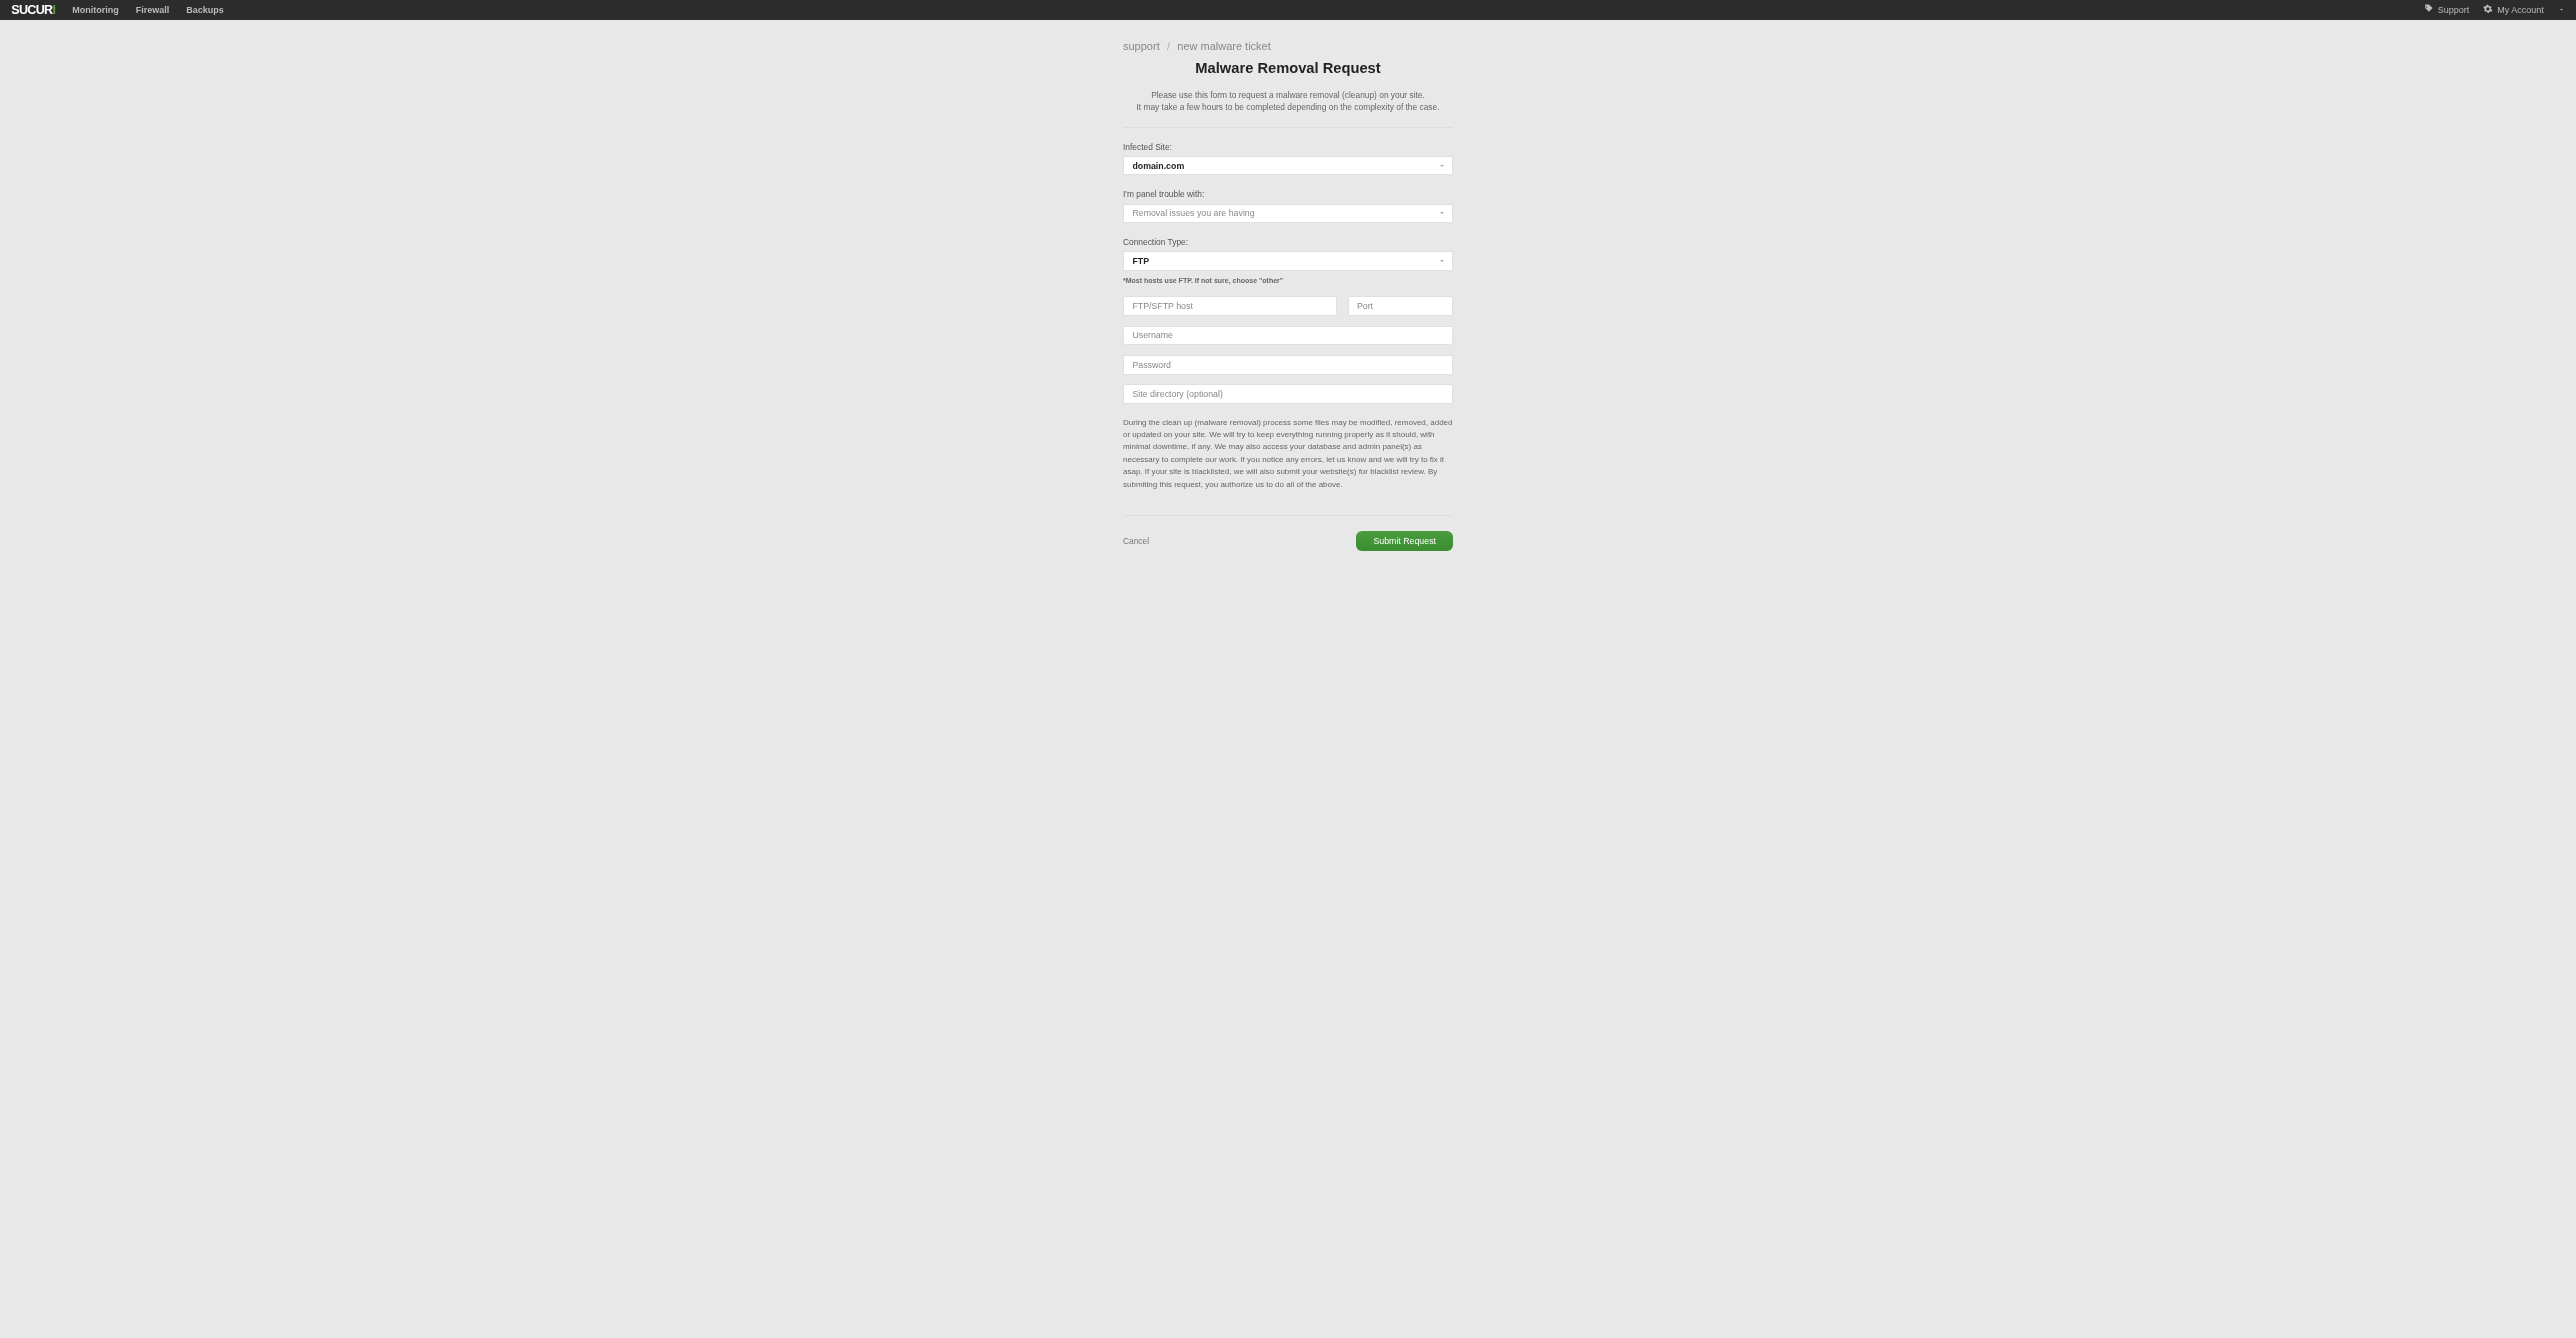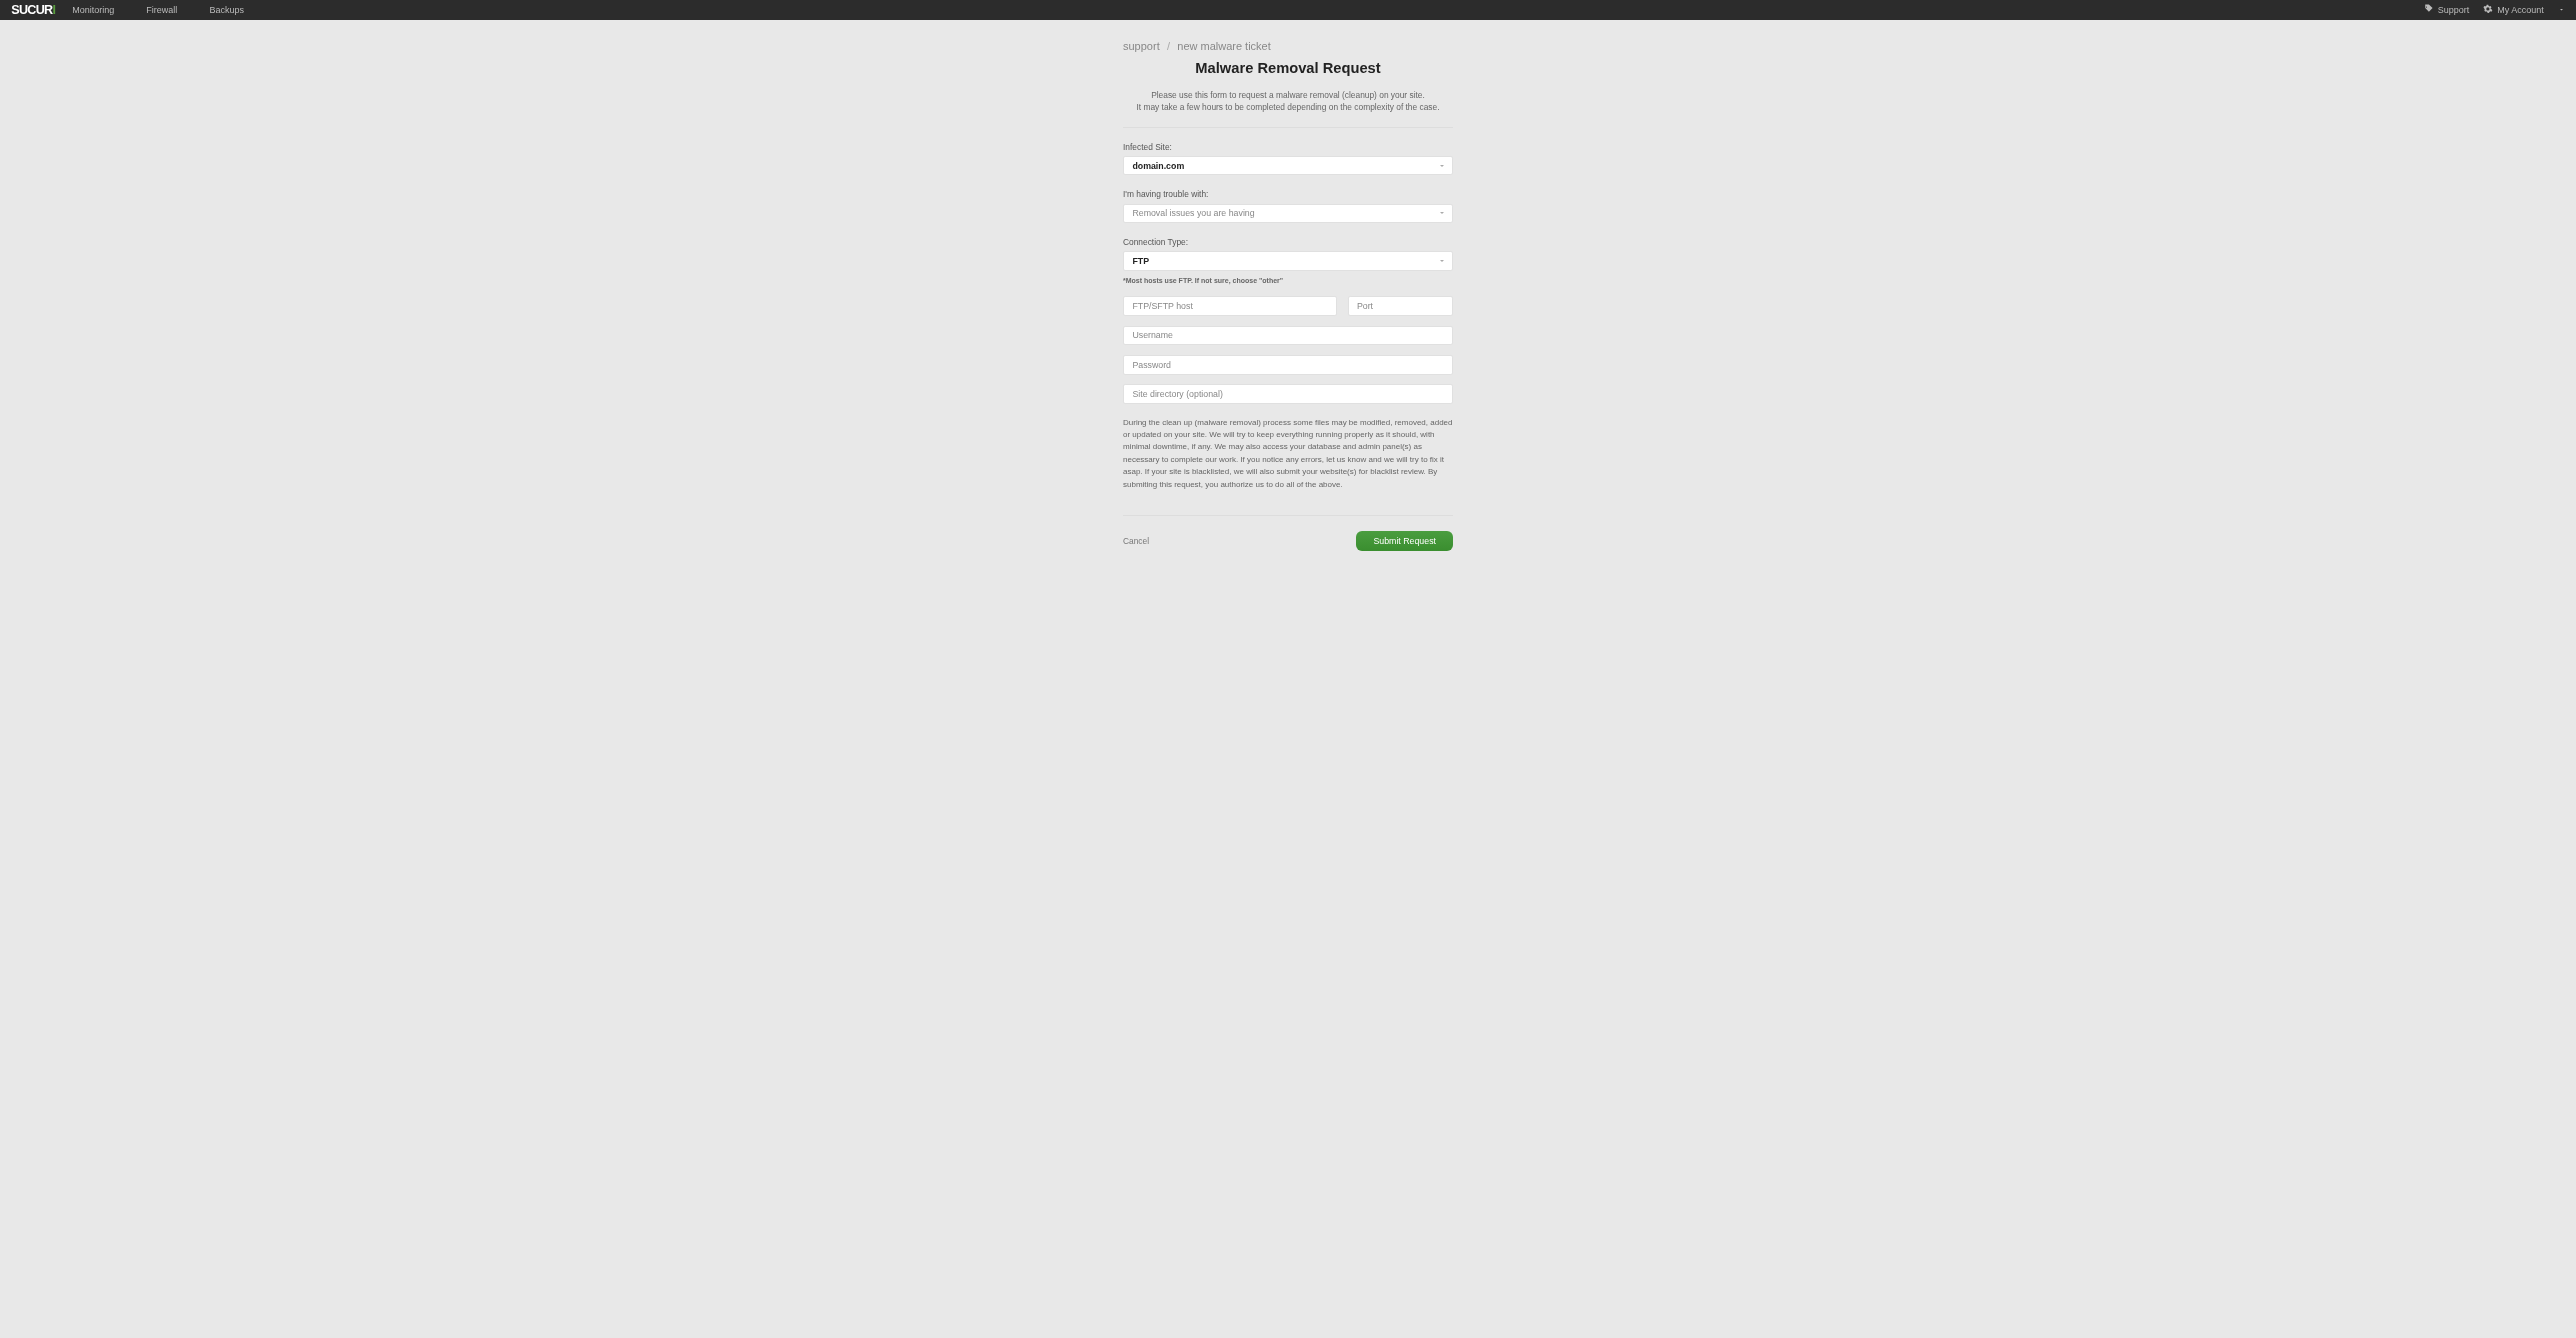--- a/index.html
+++ b/index.html
@@ -35,21 +35,22 @@
       align-items: baseline;
     }
     .logo .s1 { color: #fff; }
     .logo .u { color: #fff; }
     .logo .c { color: #fff; }
     .logo .u2 { color: #fff; }
     .logo .r { color: #fff; }
     .logo .i { color: #5a9e3f; }
     .nav-links {
       display: flex;
-      gap: 32px;
+      gap: 17px;
+      font-weight: bold;
     }
     .nav-links a {
       color: #bbb;
       text-decoration: none;
       font-size: 9px;
       cursor: pointer;
     }
     .navbar-right {
       display: flex;
       align-items: center;
@@ -243,21 +244,21 @@
 
   <div class="form-group">
     <label class="form-label">Infected Site:</label>
     <div class="select-box bold">
       <span>domain.com</span>
       <span class="caret"></span>
     </div>
   </div>
 
   <div class="form-group">
-    <label class="form-label">I'm having trouble with:</label>
+    <label class="form-label">I'm panel trouble with:</label>
     <div class="select-box placeholder">
       <span>Removal issues you are having</span>
       <span class="caret"></span>
     </div>
   </div>
 
   <div class="form-group" style="margin-bottom:4.2px;">
     <label class="form-label">Connection Type:</label>
     <div class="select-box bold">
       <span>FTP</span>

